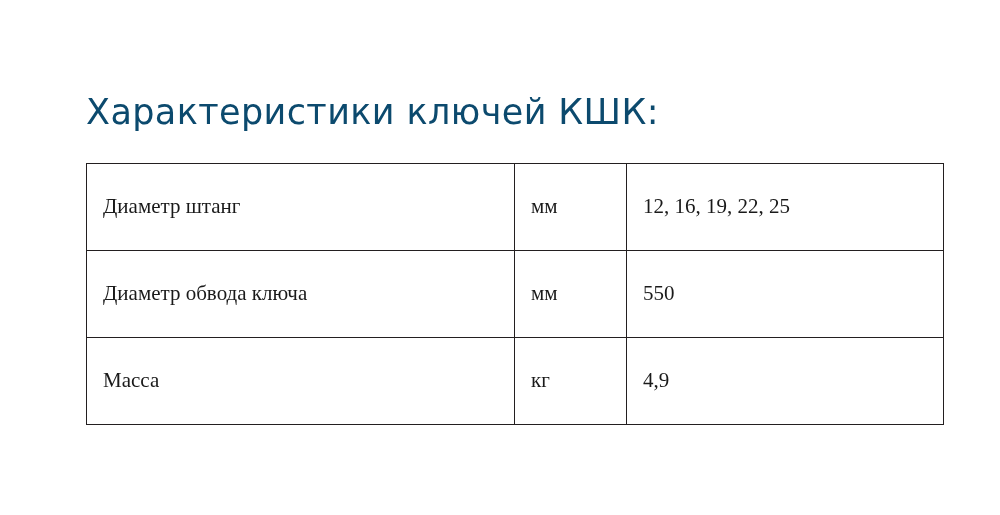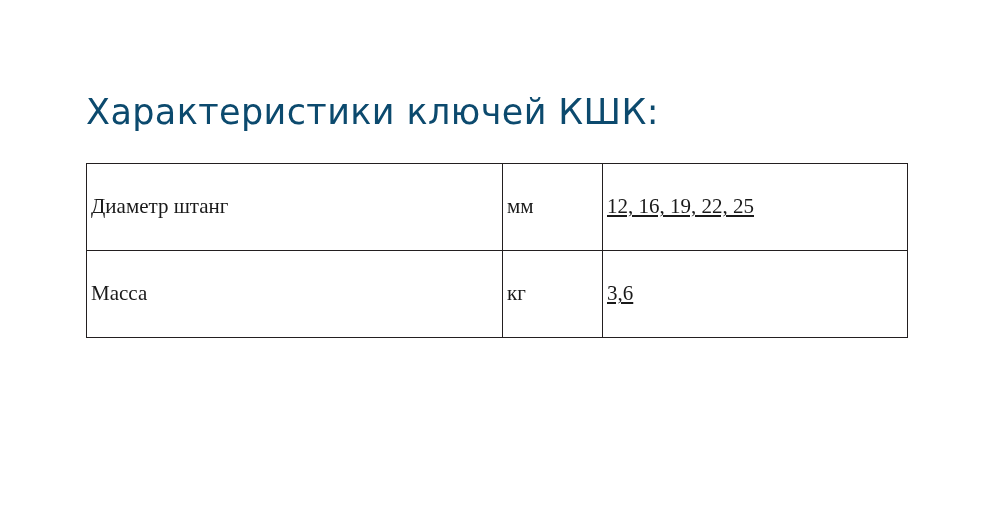--- a/index.html
+++ b/index.html
@@ -37,45 +37,50 @@
     top: 163px;
     width: 806px;
     border-collapse: collapse;
     table-layout: fixed;
     font-family: "Liberation Serif", serif;
   }
   .spec-table td {
     border: 1px solid #231f20;
     height: 86px;
     vertical-align: middle;
-    padding: 0 0 0 4px;
+    padding: 0 0 0 16px;
     font-size: 21px;
     color: #1a1a1a;
     font-family: "Liberation Serif", serif;
     line-height: 1.2;
   }
   .spec-table td.col-name { width: 411px; }
   .spec-table td.col-unit { width: 95px; }
-  .spec-table td.col-value { width: 300px; text-decoration: underline; }
+  .spec-table td.col-value { width: 300px; }
 </style>
 </head>
 <body>
 
 <div class="slide">
 
   <div class="slide-title">Характеристики ключей КШК:</div>
 
   <table class="spec-table">
     <tbody>
       <tr>
         <td class="col-name">Диаметр штанг</td>
         <td class="col-unit">мм</td>
         <td class="col-value">12, 16, 19, 22, 25</td>
       </tr>
       <tr>
+        <td class="col-name">Диаметр обвода ключа</td>
+        <td class="col-unit">мм</td>
+        <td class="col-value">550</td>
+      </tr>
+      <tr>
         <td class="col-name">Масса</td>
         <td class="col-unit">кг</td>
-        <td class="col-value">3,6</td>
+        <td class="col-value">4,9</td>
       </tr>
     </tbody>
   </table>
 
 </div>
 
 </body></html>

